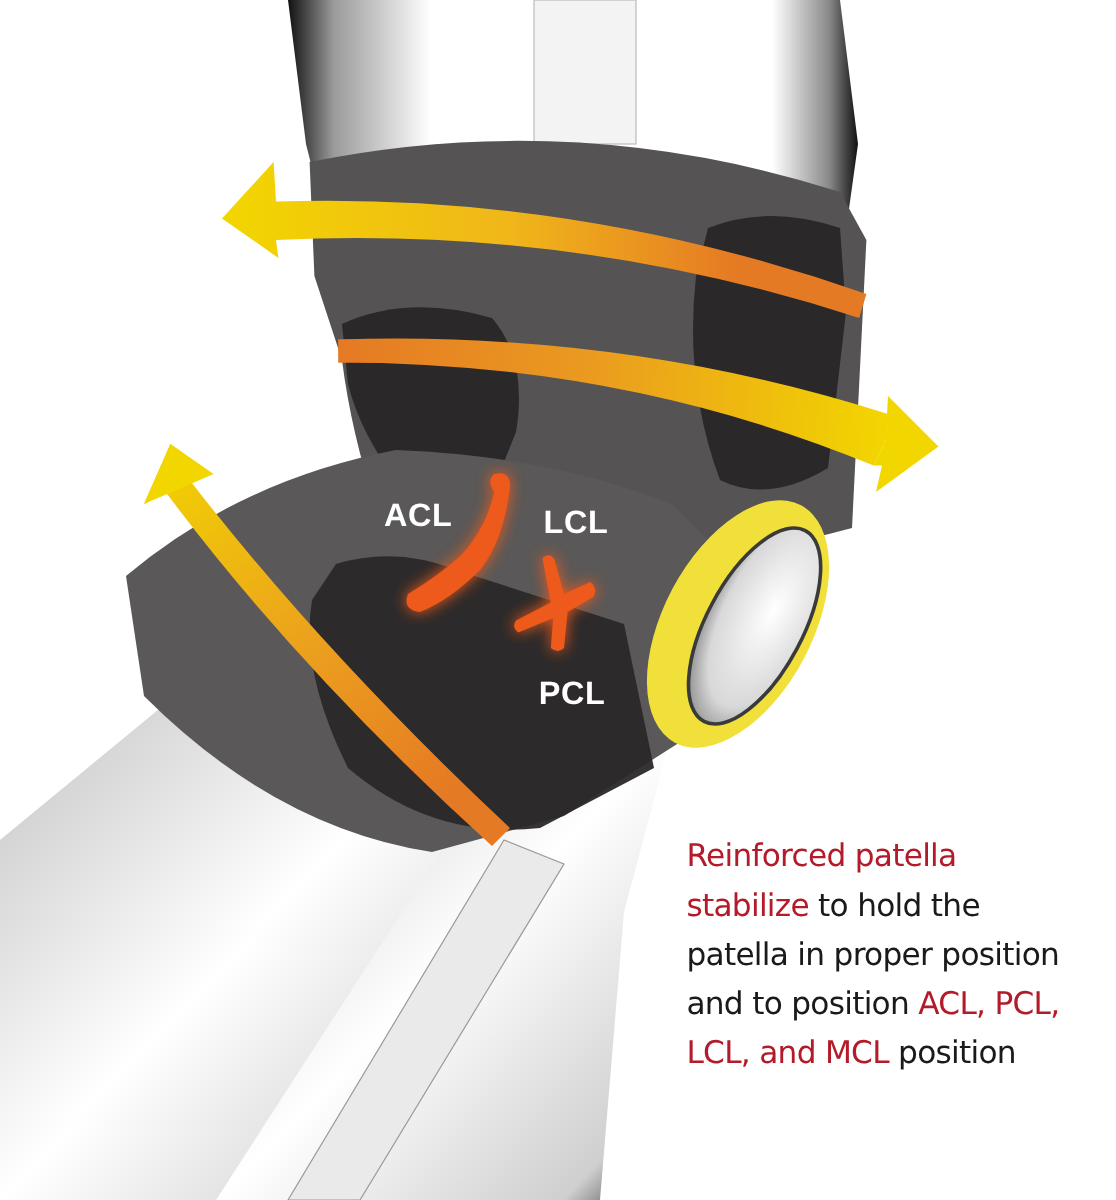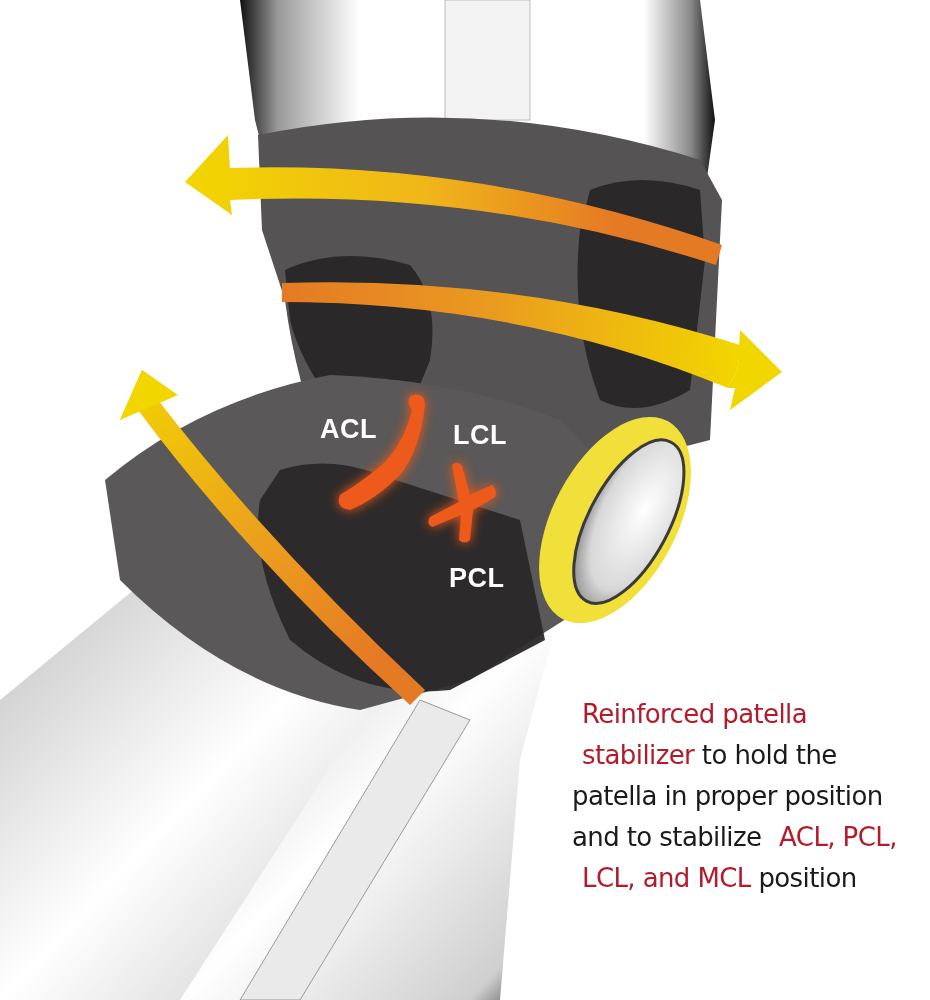--- a/index.html
+++ b/index.html
@@ -16,21 +16,21 @@
   .caption {
     position: absolute;
     left: 572px; top: 694px;
     width: 360px;
     font-family: "DejaVu Sans", sans-serif;
     font-size: 26px;
     line-height: 41px;
     color: #1a1a1a;
     letter-spacing: -0.6px;
   }
-  .caption .hl { color: #b31b2a; margin-left: 10px; }
+  .caption .hl { color: #b31b2a; }
 </style>
 </head>
 <body>
 
 <div class="canvas">
   <svg class="art" viewBox="0 0 930 1000">
     <defs>
       <linearGradient id="legShade" x1="0" y1="0" x2="1" y2="0">
         <stop offset="0" stop-color="#111"></stop>
         <stop offset="0.08" stop-color="#9a9a9a"></stop>
@@ -112,18 +112,18 @@
       <path d="M452 465 Q458 460 462 466 L470 495 L492 485 Q498 490 495 497 L473 510 L470 540 Q465 545 459 540 L461 515 L432 527 Q426 523 430 517 L459 502 Z" fill="#ee5a1a"></path>
     </g>
   </svg>
 
   <div class="lig-label" style="left:320px; top:414px;">ACL</div>
   <div class="lig-label" style="left:453px; top:420px;">LCL</div>
   <div class="lig-label" style="left:449px; top:563px;">PCL</div>
 
   <div class="caption">
     <div><span class="hl">Reinforced patella</span></div>
-    <div><span class="hl">stabilizer</span><span> to hold the</span></div>
+    <div><span class="hl">stabilize</span><span> to hold the</span></div>
     <div><span>patella in proper position</span></div>
-    <div><span>and to stabilize </span><span class="hl">ACL, PCL,</span></div>
+    <div><span>and to position </span><span class="hl">ACL, PCL,</span></div>
     <div><span class="hl">LCL, and MCL</span><span> position</span></div>
   </div>
 </div>
 
 </body></html>

